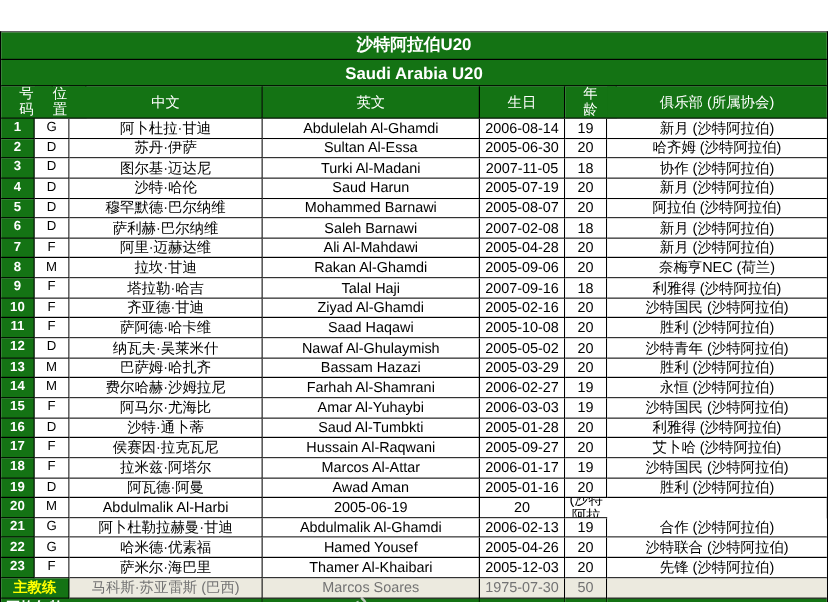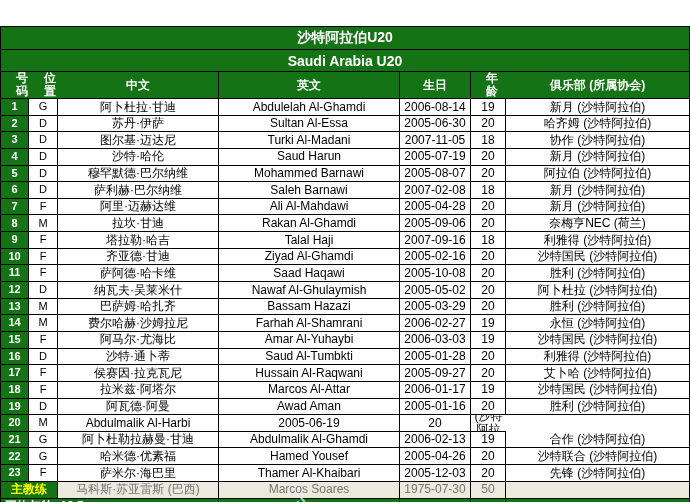--- a/index.html
+++ b/index.html
@@ -23,21 +23,21 @@
   .grid{
     display:grid; grid-template-columns:28px 29px 161px 181px 71px 35px 1fr;
   }
   .cell{
     border-right:1px solid #000; border-bottom:1px solid #000;
     display:flex; align-items:center; justify-content:center;
     overflow:hidden; text-align:center; line-height:1.05;
   }
   .cell:last-child{ border-right:none; }
   .headrow .cell{
-    height:27px; background:var(--green); color:#fff; font-weight:bold; font-size:12px;
+    height:27px; background:var(--green); color:#fff; font-weight:normal; font-size:12px;
     padding:0 21px;
   }
   .prow .cell{ height:16.65px; font-size:12px; color:#000; background:#fff; }
   .prow .c-no{ background:var(--green); color:#fff; font-weight:bold; font-size:11px; }
   .prow .c-pos{ font-size:11px; }
   .coachrow .cell{ height:17px; font-size:12px; background:var(--beige); color:#737373; }
   .coachrow .c-label{
     grid-column:1 / span 2; background:var(--green); color:var(--yellow);
     font-weight:bold; font-size:12px;
   }
@@ -192,21 +192,21 @@
         <div class="cell">胜利 (沙特阿拉伯)</div>
       </div>
 
       <div class="grid prow">
         <div class="cell c-no">12</div>
         <div class="cell c-pos">D</div>
         <div class="cell">纳瓦夫·吴莱米什</div>
         <div class="cell">Nawaf Al-Ghulaymish</div>
         <div class="cell">2005-05-02</div>
         <div class="cell">20</div>
-        <div class="cell">阿卜杜拉 (沙特阿拉伯)</div>
+        <div class="cell">沙特青年 (沙特阿拉伯)</div>
       </div>
 
       <div class="grid prow">
         <div class="cell c-no">13</div>
         <div class="cell c-pos">M</div>
         <div class="cell">巴萨姆·哈扎齐</div>
         <div class="cell">Bassam Hazazi</div>
         <div class="cell">2005-03-29</div>
         <div class="cell">20</div>
         <div class="cell">胜利 (沙特阿拉伯)</div>

